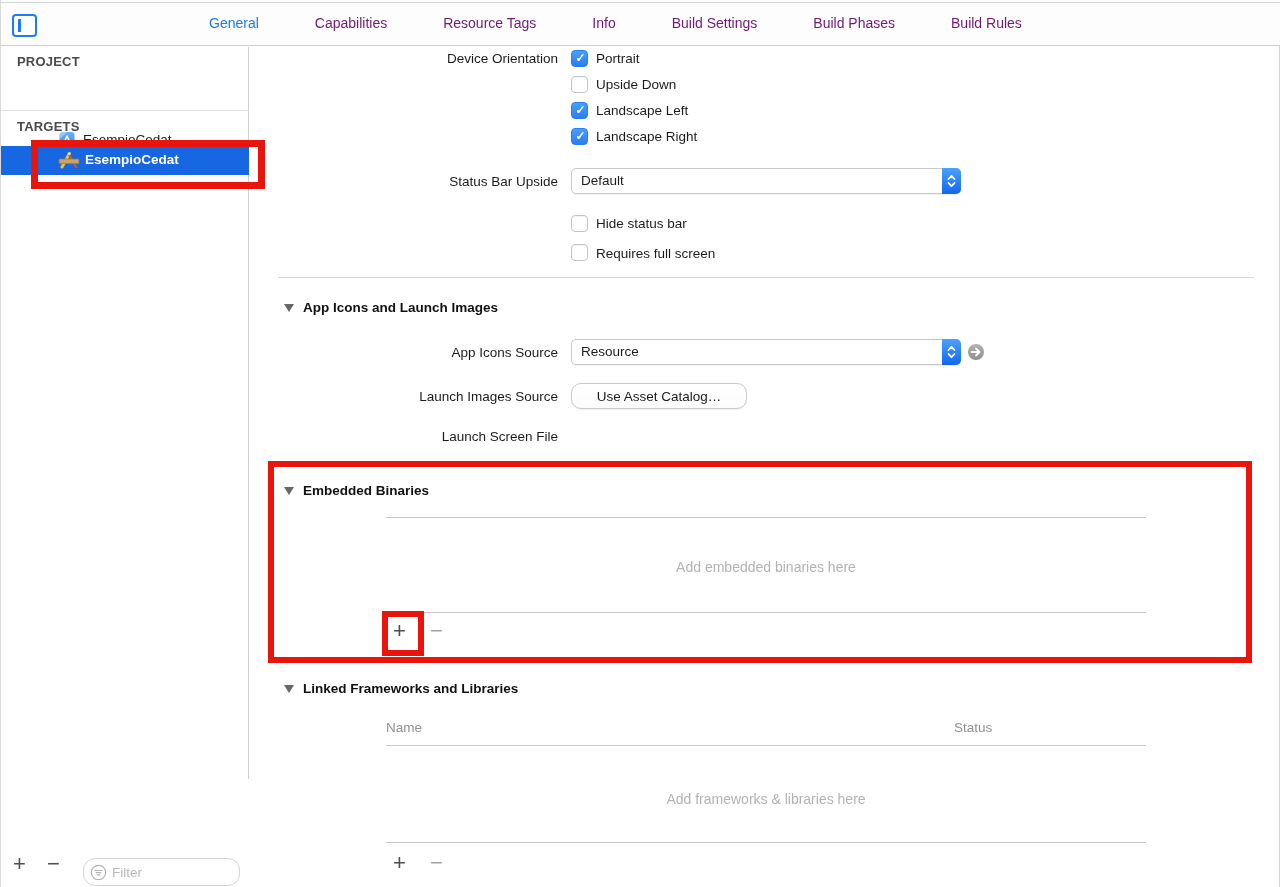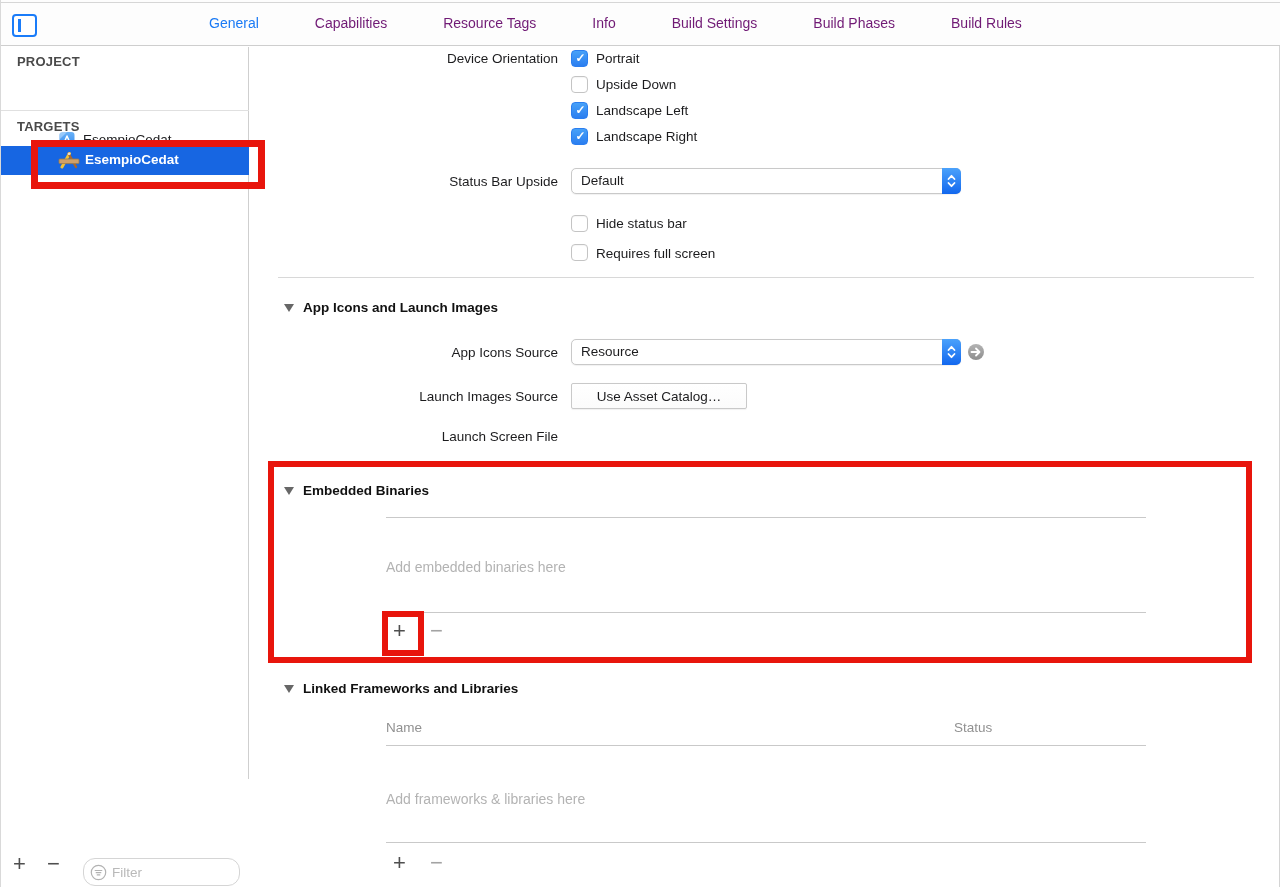--- a/index.html
+++ b/index.html
@@ -39,29 +39,29 @@
   .cb { width:17px; height:17px; border-radius:4px; position:relative; flex:0 0 17px; }
   .cb.on { background:linear-gradient(#47a1f8,#2b7ef0); border:1px solid #2b7ef0; }
   .cb.on .mark { position:absolute; left:0; top:-1px; width:17px; height:17px; color:#fff; font-size:12px; font-weight:bold; text-align:center; line-height:17px; }
   .cb.off { background:#fff; border:1px solid #c4c4c4; box-shadow:inset 0 1px 1px rgba(0,0,0,.04); }
 
   .popup { position:absolute; left:570px; width:390px; height:26px; background:#fff; border:1px solid #c9c9c9; border-radius:5px; box-shadow:0 .5px 1px rgba(0,0,0,.06); }
   .popup .val { position:absolute; left:9px; top:4px; font-size:13.5px; color:#1c1c1e; }
   .popup .cap2 { position:absolute; right:-1px; top:-1px; width:19px; height:26px; border-radius:0 5px 5px 0; background:linear-gradient(#4ba2fb,#1267ee); display:flex; flex-direction:column; align-items:center; justify-content:center; }
   .popup .cap1 { position:absolute; right:-1px; top:-1px; width:24px; height:26px; border-radius:0 5px 5px 0; background:linear-gradient(#4ba2fb,#1267ee); display:flex; align-items:center; justify-content:center; }
 
-  .btn { position:absolute; height:26px; background:linear-gradient(#ffffff,#fbfbfb); border:1px solid #c9c9c9; border-radius:2px; font-size:13.5px; color:#1c1c1e; display:flex; align-items:center; justify-content:center; box-shadow:0 .5px 1px rgba(0,0,0,.06); }
+  .btn { position:absolute; height:26px; background:linear-gradient(#ffffff,#fbfbfb); border:1px solid #c9c9c9; border-radius:10px; font-size:13.5px; color:#1c1c1e; display:flex; align-items:center; justify-content:center; box-shadow:0 .5px 1px rgba(0,0,0,.06); }
 
   .hdivider { position:absolute; height:1px; background:#d8d8d8; }
   .sec-head { position:absolute; display:flex; align-items:center; gap:9px; left:283px; }
   .tri { width:0; height:0; border-left:5.5px solid transparent; border-right:5.5px solid transparent; border-top:8px solid #676767; }
   .sec-title { font-size:13.5px; font-weight:bold; color:#111; }
 
   .tline { position:absolute; left:385px; width:760px; height:1px; background:#c9c9c9; }
-  .placeholder { position:absolute; left:385px; width:760px; text-align:left; font-size:14px; color:#b3b3b3; }
+  .placeholder { position:absolute; left:385px; width:760px; text-align:center; font-size:14px; color:#b3b3b3; }
   .col-head { position:absolute; font-size:13.5px; color:#919191; }
   .tfoot-plus { position:absolute; font-size:22px; font-weight:300; color:#4f4f4f; cursor:default; }
   .tfoot-minus { position:absolute; font-size:22px; font-weight:300; color:#a3a3a3; cursor:default; }
 
   .red-box-embedded { position:absolute; left:267px; top:461px; width:984px; height:202px; border:6px solid #e8150c; pointer-events:none; }
   .red-box-plus { position:absolute; left:381px; top:611px; width:42px; height:45px; border:6px solid #e8150c; pointer-events:none; }
 
   .circle-arrow { position:absolute; left:966px; cursor:default; }
 </style>
 </head>

